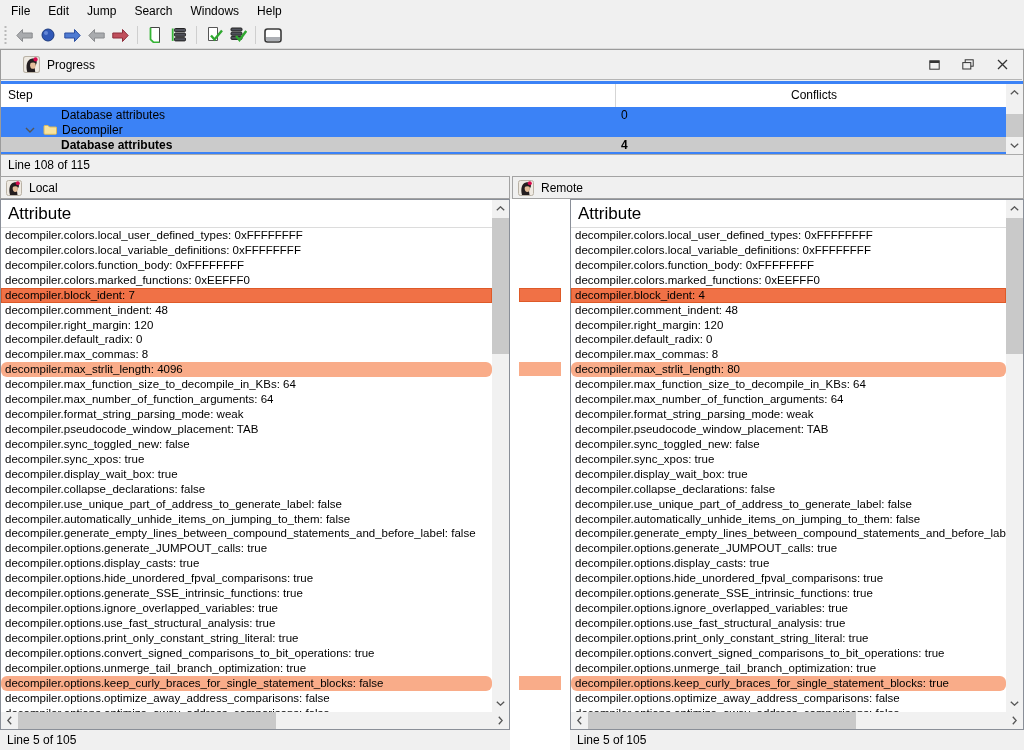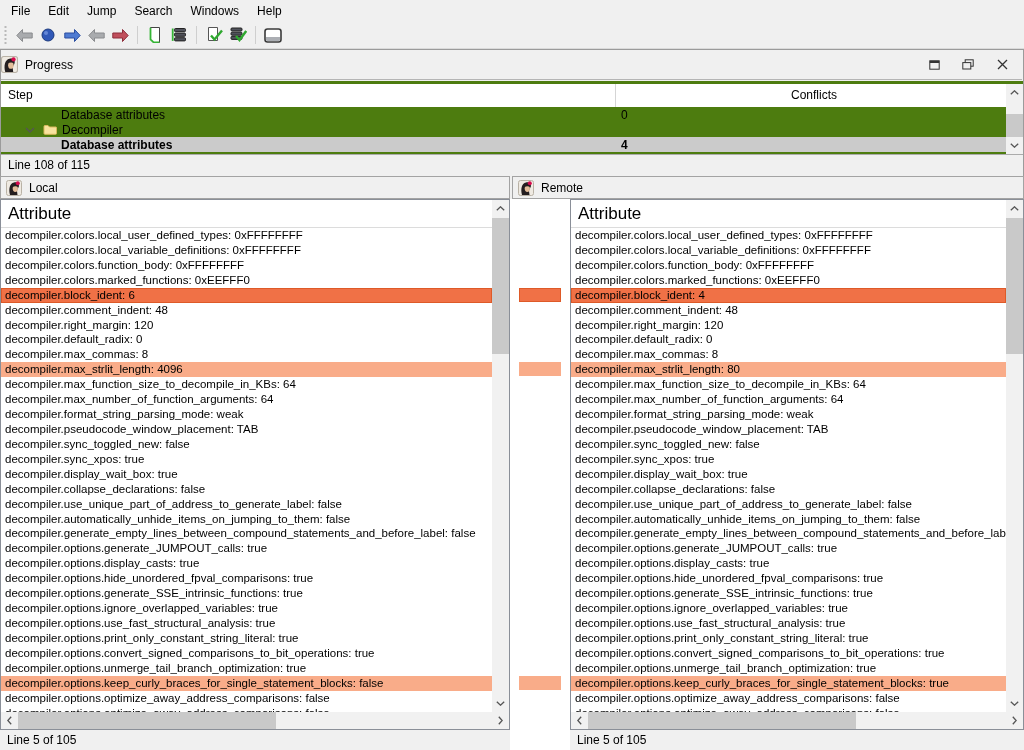--- a/index.html
+++ b/index.html
@@ -16,26 +16,26 @@
            border-bottom:1px solid #DADADA;display:flex;align-items:center;}
   .tb-handle{width:5px;height:18px;margin:0 4px 0 3px;
              background-image:radial-gradient(circle,#B9B9B9 1px,transparent 1.2px);
              background-size:4px 4px;background-position:center;}
   .tb-btn{width:22px;height:22px;display:flex;align-items:center;justify-content:center;margin:0 1px;}
   .tb-sep{width:1px;height:18px;background:#CFCFCF;margin:0 5px;}
 
   
   #win-frame{position:absolute;left:0;top:49px;width:1022px;height:700px;border:1px solid #9B9B9B;background:#F0F0F0;}
   #titlebar{position:absolute;left:1px;top:50px;width:1021px;height:30px;background:#F0F0F0;
-            border-bottom:1px solid #B5B5B5;display:flex;align-items:center;padding-left:0;box-sizing:border-box;}
+            border-bottom:1px solid #B5B5B5;display:flex;align-items:center;padding-left:22px;box-sizing:border-box;}
   #titlebar .title{font-size:12px;margin-left:7px;flex:1;}
   .win-btn{width:28px;height:22px;display:flex;align-items:center;justify-content:center;margin-right:6px;}
 
   
-  #steps-wrap{position:absolute;left:1px;top:81px;width:1022px;height:74px;background:#4d7c0f;
+  #steps-wrap{position:absolute;left:1px;top:81px;width:1022px;height:74px;background:#3b82f6;
               border-bottom:1px solid #ABABAB;box-sizing:border-box;}
   #steps{position:absolute;left:0;top:3px;width:1005px;height:70px;overflow:hidden;}
   .steps-header{display:flex;height:23px;background:#fff;}
   .steps-header .cell-step{flex:1;font-size:12px;line-height:23px;padding-left:7px;}
   .steps-header .cell-conf{width:384px;font-size:12px;line-height:23px;padding-left:6px;border-left:1px solid #D5D5D5;text-align:center;}
   .steps-row{display:flex;height:15px;align-items:center;font-size:12px;}
   .steps-row .cell-step{flex:1;display:flex;align-items:center;overflow:hidden;white-space:nowrap;}
   .steps-row .cell-conf{width:385px;padding-left:6px;}
   .steps-row.selected{background:#CBCBCB;}
   .steps-row.selected .lbl,.steps-row.selected .cell-conf{font-weight:bold;}
@@ -63,21 +63,21 @@
 
   
   .panel{position:absolute;top:199px;height:531px;background:#fff;border:1px solid #8A8F98;box-sizing:border-box;}
   #local-panel{left:0;width:510px;}
   #remote-panel{left:570px;width:454px;}
   .attr-header{position:absolute;left:0;top:0;right:17px;height:28px;font-size:17px;line-height:27px;
                padding-left:7px;border-bottom:1px solid #DCDCDC;box-sizing:border-box;background:#fff;}
   .rows{position:absolute;left:0;top:28px;right:17px;bottom:17px;overflow:hidden;}
   .row{height:14.93px;line-height:14.93px;font-size:11.5px;padding-left:4px;white-space:nowrap;overflow:hidden;}
   .hl-current{background:var(--c-cur);box-shadow:inset 0 0 0 1px var(--c-cur-b);}
-  .hl-other{background:var(--c-oth);}
+  .hl-other{background:var(--c-oth);border-radius:6px;}
   .vscroll{position:absolute;right:0;top:0;width:17px;bottom:17px;background:#F1F1F1;}
   .vscroll .sb-thumb{left:0;right:0;top:18px;height:136px;}
   .hscroll{position:absolute;left:0;right:0;bottom:0;height:17px;background:#F1F1F1;}
   .hscroll .sb-btn.left{left:0;top:0;}
   .hscroll .sb-btn.right{left:auto;right:0;top:0;}
   .hscroll .sb-thumb{top:0;bottom:0;left:17px;}
   #local-panel .hscroll .sb-thumb{width:258px;}
   #remote-panel .hscroll .sb-thumb{width:268px;}
   .sb-btn.down{bottom:0;top:auto;}
 
@@ -289,21 +289,21 @@
     <span class="ptitle">Remote</span>
   </div>
 
   <div class="panel" id="local-panel">
     <div class="attr-header">Attribute</div>
     <div class="rows">
         <div class="row">decompiler.colors.local_user_defined_types: 0xFFFFFFFF</div>
         <div class="row">decompiler.colors.local_variable_definitions: 0xFFFFFFFF</div>
         <div class="row">decompiler.colors.function_body: 0xFFFFFFFF</div>
         <div class="row">decompiler.colors.marked_functions: 0xEEFFF0</div>
-        <div class="row hl-current">decompiler.block_ident: 6</div>
+        <div class="row hl-current">decompiler.block_ident: 7</div>
         <div class="row">decompiler.comment_indent: 48</div>
         <div class="row">decompiler.right_margin: 120</div>
         <div class="row">decompiler.default_radix: 0</div>
         <div class="row">decompiler.max_commas: 8</div>
         <div class="row hl-other">decompiler.max_strlit_length: 4096</div>
         <div class="row">decompiler.max_function_size_to_decompile_in_KBs: 64</div>
         <div class="row">decompiler.max_number_of_function_arguments: 64</div>
         <div class="row">decompiler.format_string_parsing_mode: weak</div>
         <div class="row">decompiler.pseudocode_window_placement: TAB</div>
         <div class="row">decompiler.sync_toggled_new: false</div>

